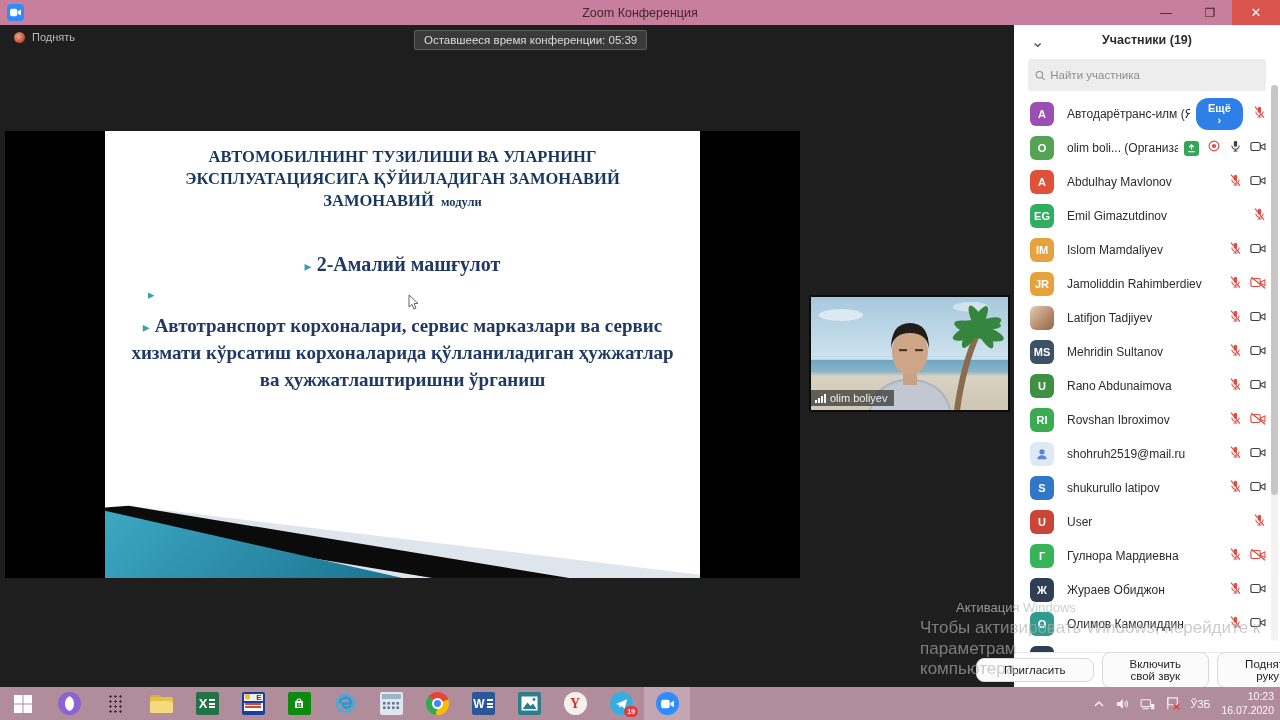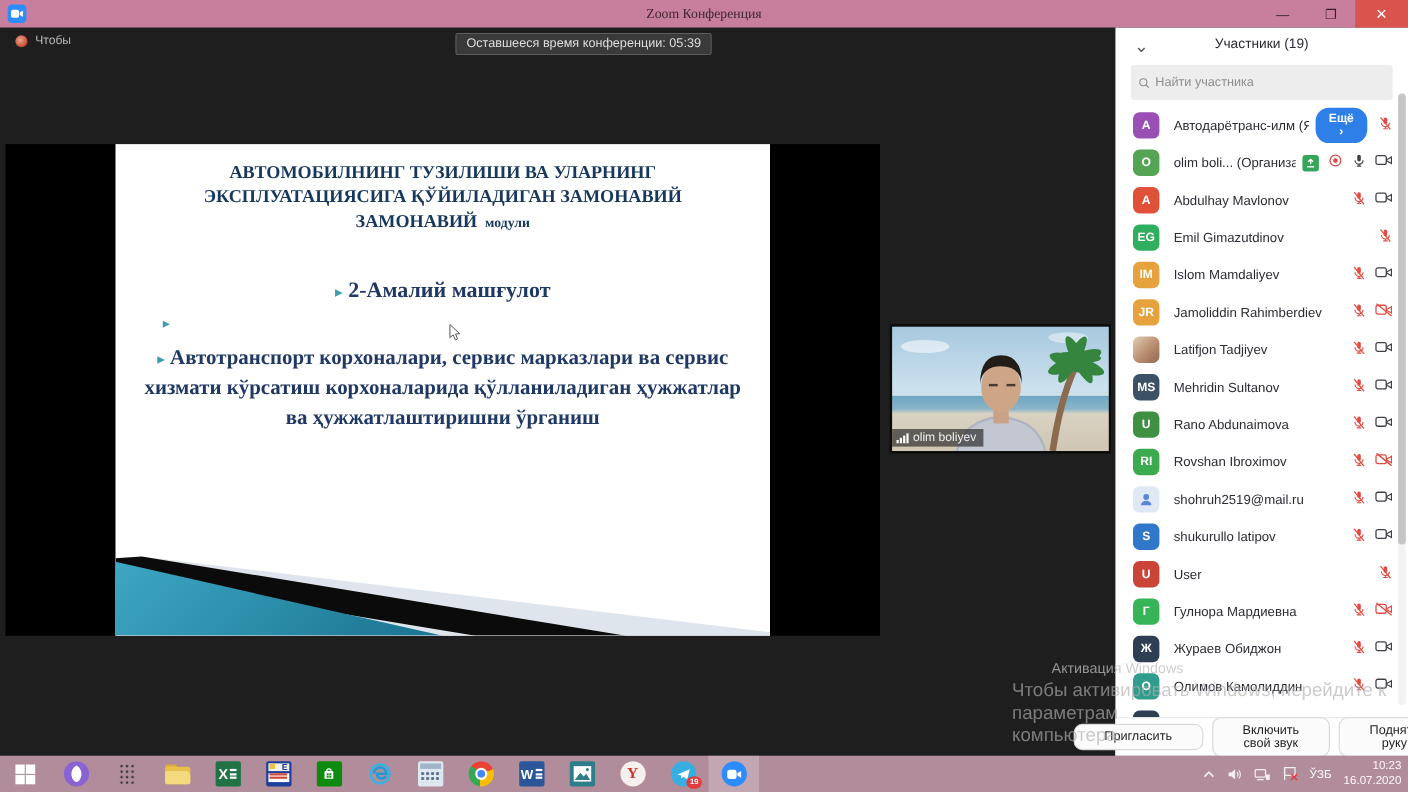--- a/index.html
+++ b/index.html
@@ -2,21 +2,21 @@
 <html><head>
 <meta charset="utf-8">
 <style>
   * { margin:0; padding:0; box-sizing:border-box; }
   html,body { width:1280px; height:720px; overflow:hidden; font-family:"Liberation Sans", sans-serif; }
   #stage { position:relative; width:1280px; height:720px; background:#1e1e1e; overflow:hidden; }
 
   
   .titlebar { position:absolute; left:0; top:0; width:1280px; height:25px; background:#c87e9d; display:flex; align-items:center; z-index:30; }
   .titlebar .app-ico { position:absolute; left:7px; top:4px; width:17px; height:17px; background:#2d8cff; border-radius:4px; display:flex; align-items:center; justify-content:center; }
-  .titlebar .title { width:100%; text-align:center; font-size:12.5px; color:#40262f;font-family:Liberation Serif, serif; }
+  .titlebar .title { width:100%; text-align:center; font-size:12.5px; color:#40262f; }
   .win-controls { position:absolute; right:0; top:0; height:25px; display:flex; }
   .win-btn { width:44px; height:25px; display:flex; align-items:center; justify-content:center; font-size:12px; color:#3c2029; }
   .win-btn.close { width:48px; background:#d9544d; color:#fff; font-size:13px; }
 
   
   .rec-wrap { position:absolute; left:14px; top:31px; display:flex; align-items:center; gap:7px; z-index:5; }
   .rec-dot { width:11px; height:11px; border-radius:50%; background:radial-gradient(circle at 40% 40%, #f0a58c, #c24a2e 70%); }
   .rec-label { font-size:11px; color:#b9b9b9; }
   .timer-pill { position:absolute; left:414px; top:30px; background:#3a3a3a; border:1px solid #5c5c5c; border-radius:2px; color:#dedede; font-size:11.5px; padding:3px 9px; z-index:5; }
 
@@ -49,21 +49,21 @@
 
   
   .watermark { position:absolute; left:920px; top:600px; z-index:50; pointer-events:none; }
   .watermark .wm-title { font-size:13px; color:rgba(190,190,190,0.75);margin-left:36px; }
   .watermark .wm-sub { margin-top:3px; font-size:17px; line-height:1.22; color:rgba(175,175,175,0.65); }
 
   
   .panel { position:absolute; left:1014px; top:25px; width:266px; height:662px; background:#fff; z-index:10; }
   .panel-header { position:relative; height:30px; display:flex; align-items:center; justify-content:center; }
   .panel-header .chev { position:absolute; left:17px; top:7px; color:#555; }
-  .panel-title { font-size:12.5px; font-weight:normal; color:#2b2b33; }
+  .panel-title { font-size:12.5px; font-weight:bold; color:#2b2b33; }
   .search-box { margin:4px 14px 6px 14px; height:22px; background:#ededed; border-radius:3px; display:flex; align-items:center; padding:16px 7px; gap:5px; }
   .search-box input { border:none; outline:none; background:transparent; font-size:11.5px; color:#444; width:100%; font-family:"Liberation Sans", sans-serif; }
   .search-box input::placeholder { color:#8f8f8f; }
   .rows { position:relative; height:565px; overflow:hidden; }
   .prow { height:34px; display:flex; align-items:center; padding:0 14px 0 16px; }
   .avatar { width:24px; height:24px; border-radius:6px; flex:0 0 24px; display:flex; align-items:center; justify-content:center; color:#fff; font-size:11px; font-weight:bold; }
   .pname { margin-left:13px; font-size:12px; color:#2b2b33; white-space:nowrap; overflow:hidden; flex:1 1 auto; }
   .picons { display:flex; align-items:center; gap:8px; margin-left:6px; }
   .more-btn { background:#2e7fe8; color:#fff; font-size:11px; font-weight:bold; border:none; border-radius:12px; padding:4px 11px; margin-right:2px; display:flex; align-items:center; gap:3px; }
   .share-badge { width:15px; height:15px; border-radius:3px; background:#35a558; display:flex; align-items:center; justify-content:center; }
@@ -102,21 +102,21 @@
     <span class="title">Zoom Конференция</span>
     <div class="win-controls">
       <div class="win-btn">—</div>
       <div class="win-btn">❐</div>
       <div class="win-btn close">✕</div>
     </div>
   </div>
 
   <div class="rec-wrap">
     <span class="rec-dot"></span>
-    <span class="rec-label">Чтобы</span>
+    <span class="rec-label">Поднять</span>
   </div>
   <div class="timer-pill">Оставшееся время конференции: 05:39</div>
 
   <div class="share-black">
     <div class="slide">
       <div class="slide-title">
         <span>АВТОМОБИЛНИНГ ТУЗИЛИШИ ВА УЛАРНИНГ ЭКСПЛУАТАЦИЯСИГА ҚЎЙИЛАДИГАН ЗАМОНАВИЙ ЗАМОНАВИЙ</span>
         <span class="suffix">&nbsp;<span>модули</span></span>
       </div>
       <div class="slide-heading">

